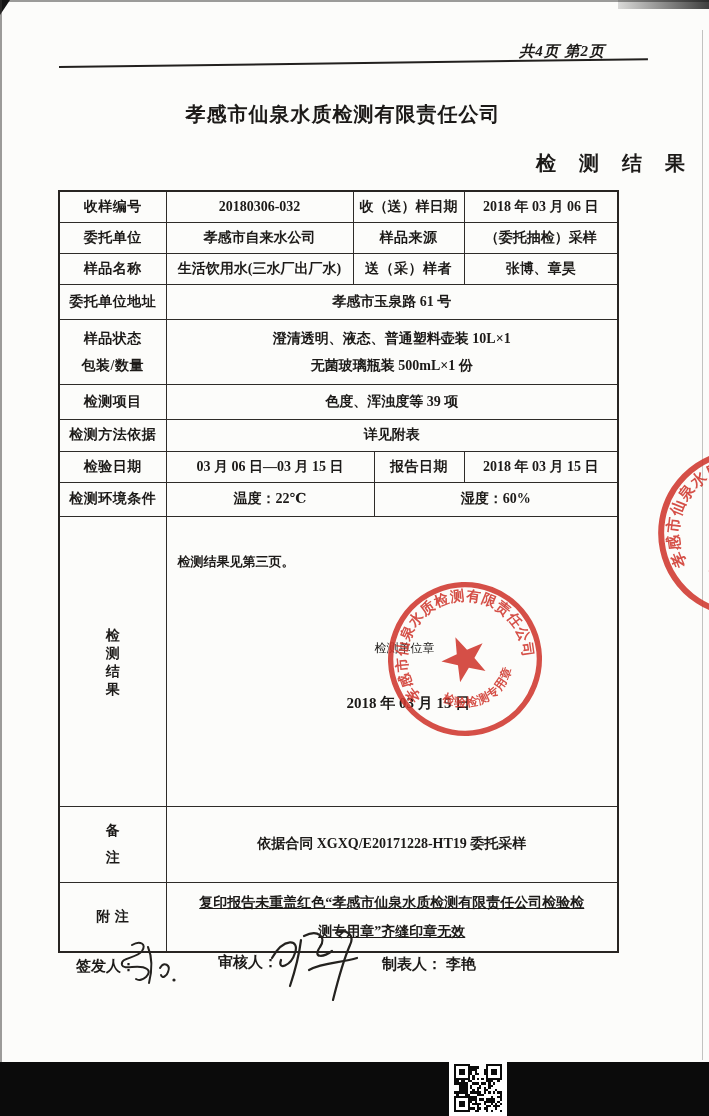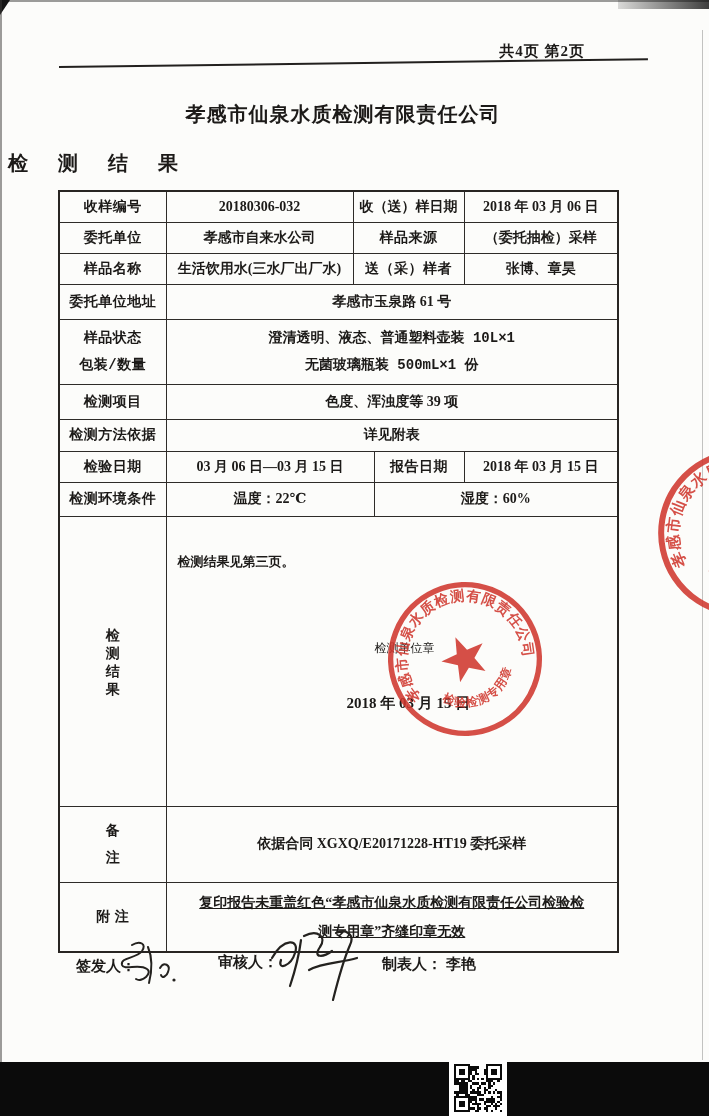--- a/index.html
+++ b/index.html
@@ -9,36 +9,36 @@
     font-family:"Liberation Serif","DejaVu Serif",serif;
     color:#1c1a18;
   }
   
   .top-edge-line{position:absolute;left:0;top:0;width:709px;height:2px;background:#4a4a48;opacity:.55;}
   .corner-mark-tl{position:absolute;left:0;top:0;width:10px;height:15px;background:#151515;clip-path:polygon(0 0,100% 0,0 100%);}
   .corner-mark-tr{position:absolute;left:618px;top:0;width:91px;height:9px;background:linear-gradient(90deg,rgba(20,20,20,.15),rgba(15,15,15,.8));}
   .left-edge-line{position:absolute;left:0;top:0;width:2px;height:1062px;background:#3c3a38;opacity:.5;}
   .right-edge-shadow{position:absolute;left:702px;top:30px;width:1px;height:1030px;background:#6b6b68;opacity:.4;}
   
-  .page-indicator{position:absolute;left:360px;top:42px;width:225px;text-align:right;
-    font-size:15px;font-weight:700;letter-spacing:1px;}
+  .page-indicator{position:absolute;left:380px;top:42px;width:225px;text-align:right;
+    font-size:15px;font-weight:700;letter-spacing:1px;font-style:italic;}
   .header-rule{position:absolute;left:59px;top:66px;width:589px;height:2px;background:#22201e;
     transform:rotate(-0.75deg);transform-origin:left center;}
   .company-title{position:absolute;left:0;top:101px;width:686px;text-align:center;
     font-size:20px;font-weight:700;letter-spacing:1px;}
-  .report-title{position:absolute;left:8px;top:150px;width:686px;text-align:left;
-    font-size:20px;font-weight:700;letter-spacing:9px;font-family:Liberation Mono, monospace;}
+  .report-title{position:absolute;left:8px;top:150px;width:686px;text-align:right;
+    font-size:20px;font-weight:700;letter-spacing:9px;}
   
   table.report{position:absolute;left:58px;top:190px;width:559px;border-collapse:collapse;
     table-layout:fixed;border:2px solid #282522;}
   table.report td{border:1.6px solid #2e2b28;text-align:center;vertical-align:middle;
     font-size:14px;font-weight:700;padding:5px 2px;overflow:hidden;margin-top:24px;}
   td.lbl{letter-spacing:.5px;}
   td.fs13{font-size:13px;letter-spacing:0;}
-  td.two-line{line-height:27px;font-family:Liberation Mono, monospace;}
+  td.two-line{line-height:27px;}
   td.vlabel{vertical-align:top;}
   .vstack{display:flex;flex-direction:column;align-items:center;height:100%;box-sizing:border-box;}
   .vstack-results{justify-content:space-between;padding:28px 0 24px;}
   .vstack-remark{justify-content:center;gap:9px;padding:0;}
   td.results-content{position:relative;text-align:left;vertical-align:top;}
   .results-note{position:absolute;left:11px;top:36px;font-size:13px;font-weight:700;}
   .stamp-caption{position:absolute;left:208px;top:123px;font-size:12px;font-weight:400;}
   .stamp-date{position:absolute;left:180px;top:177px;font-size:15px;font-weight:700;}
   td.appendix-content{text-align:left;padding:5px 10px;line-height:29px;font-size:14.5px;text-decoration:underline;}
   

